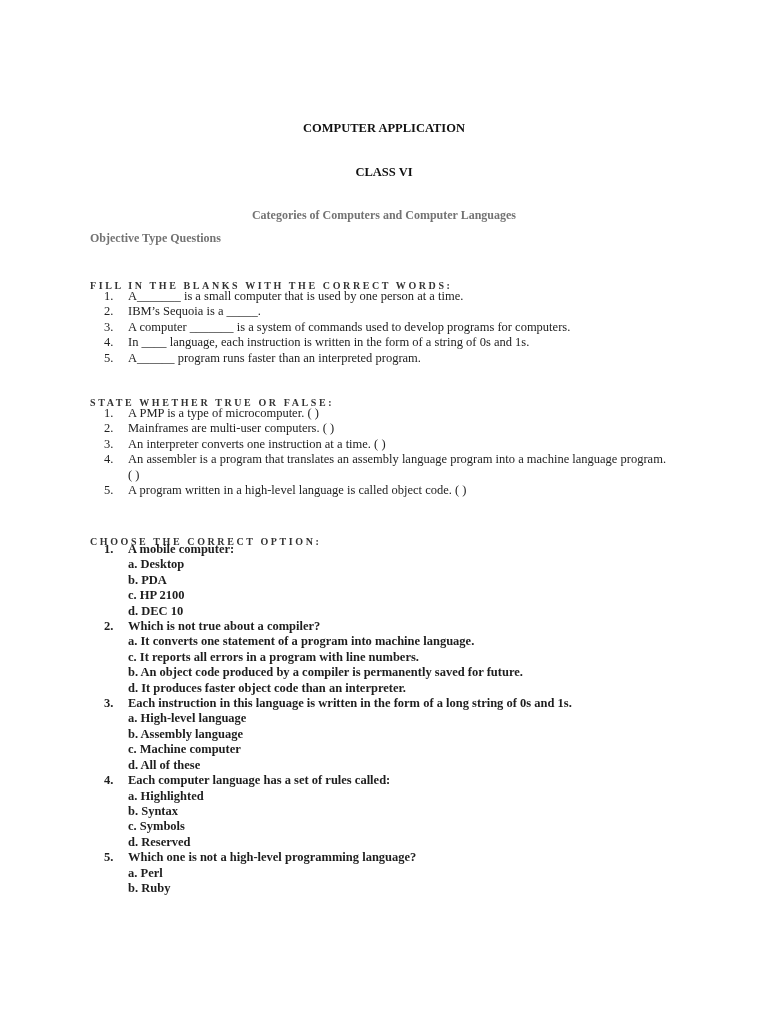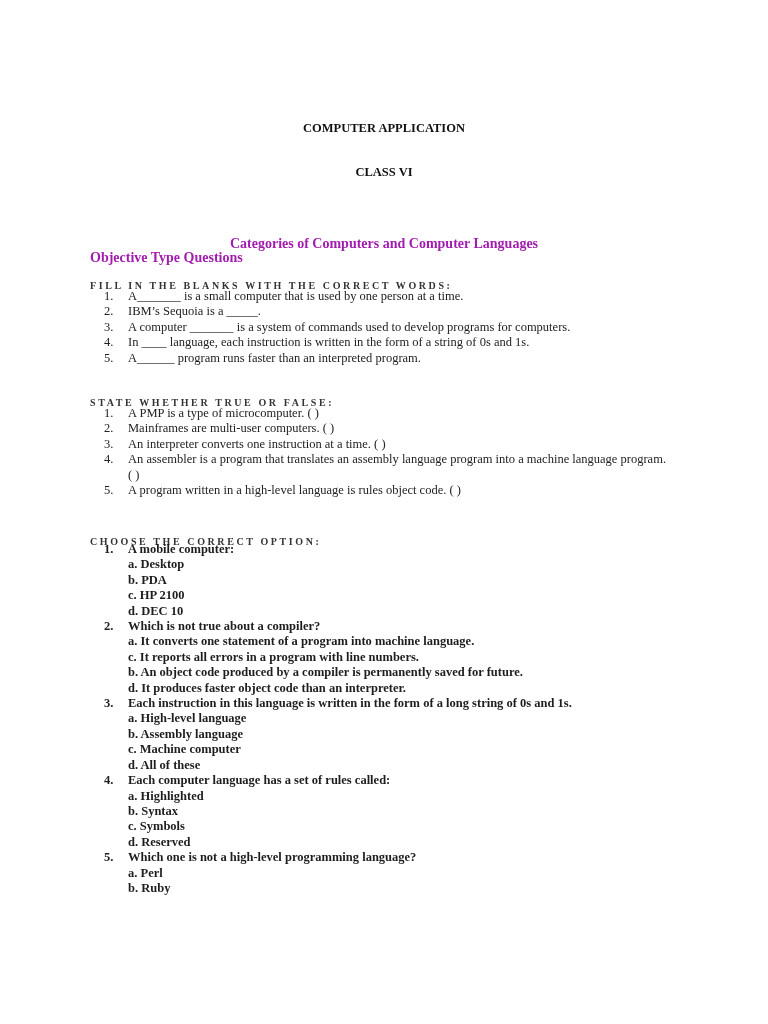--- a/index.html
+++ b/index.html
@@ -3,55 +3,55 @@
 <meta charset="utf-8">
 <style>
   html, body { margin:0; padding:0; }
   body {
     width:768px; height:1024px; background:#ffffff; position:relative; overflow:hidden;
     font-family:"Liberation Serif", "DejaVu Serif", serif; color:#222;
   }
   .abs { position:absolute; }
   .center { left:0; width:768px; text-align:center; }
   .title { font-weight:bold; font-size:12.5px; color:#111;text-align:center; }
-  .subh { font-weight:bold; font-size:14px; color:#a21caf;margin-top:28px; }
+  .subh { font-weight:bold; font-size:12px; color:#737373; }
   .sec {
     left:90px; font-size:10px; font-weight:bold; letter-spacing:2.6px; color:#333;
     font-family:"Liberation Serif", serif;
   }
   .list { left:90px; margin:0; padding:0; list-style:none; font-size:12.5px; line-height:15.4px; }
   .list li { position:relative; padding-left:38px; }
   .list li .num { position:absolute; left:14px; width:20px; }
   .mcq { font-weight:bold; color:#1e1e1e; }
   .opt { display:block; }
 </style>
 </head>
 <body>
 
 <div class="abs center title" style="top:121px;">COMPUTER APPLICATION</div>
 <div class="abs center title" style="top:165px;">CLASS VI</div>
 <div class="abs center subh" style="top:208px;">Categories of Computers and Computer Languages</div>
-<div class="abs subh" style="top:222px; left:90px;">Objective Type Questions</div>
+<div class="abs subh" style="top:231px; left:90px;">Objective Type Questions</div>
 
 <div class="abs sec" style="top:280px;">FILL IN THE BLANKS WITH THE CORRECT WORDS:</div>
 <ul class="abs list" style="top:289px; width:620px;">
   <li><span class="num">1.</span><span>A_______ is a small computer that is used by one person at a time.</span></li>
   <li><span class="num">2.</span><span>IBM’s Sequoia is a _____.</span></li>
   <li><span class="num">3.</span><span>A computer _______ is a system of commands used to develop programs for computers.</span></li>
   <li><span class="num">4.</span><span>In ____ language, each instruction is written in the form of a string of 0s and 1s.</span></li>
   <li><span class="num">5.</span><span>A______ program runs faster than an interpreted program.</span></li>
 </ul>
 
 <div class="abs sec" style="top:397px;">STATE WHETHER TRUE OR FALSE:</div>
 <ul class="abs list" style="top:406px; width:580px;">
   <li><span class="num">1.</span><span>A PMP is a type of microcomputer. ( )</span></li>
   <li><span class="num">2.</span><span>Mainframes are multi-user computers. ( )</span></li>
   <li><span class="num">3.</span><span>An interpreter converts one instruction at a time. ( )</span></li>
   <li><span class="num">4.</span><span>An assembler is a program that translates an assembly language program into a machine language program. ( )</span></li>
-  <li><span class="num">5.</span><span>A program written in a high-level language is rules object code. ( )</span></li>
+  <li><span class="num">5.</span><span>A program written in a high-level language is called object code. ( )</span></li>
 </ul>
 
 <div class="abs sec" style="top:536px;">CHOOSE THE CORRECT OPTION:</div>
 <ul class="abs list mcq" style="top:542px; width:620px;">
   <li>
     <span class="num">1.</span>
     <span class="opt">A mobile computer:</span>
     <span class="opt">a. Desktop</span>
     <span class="opt">b. PDA</span>
     <span class="opt">c. HP 2100</span>

